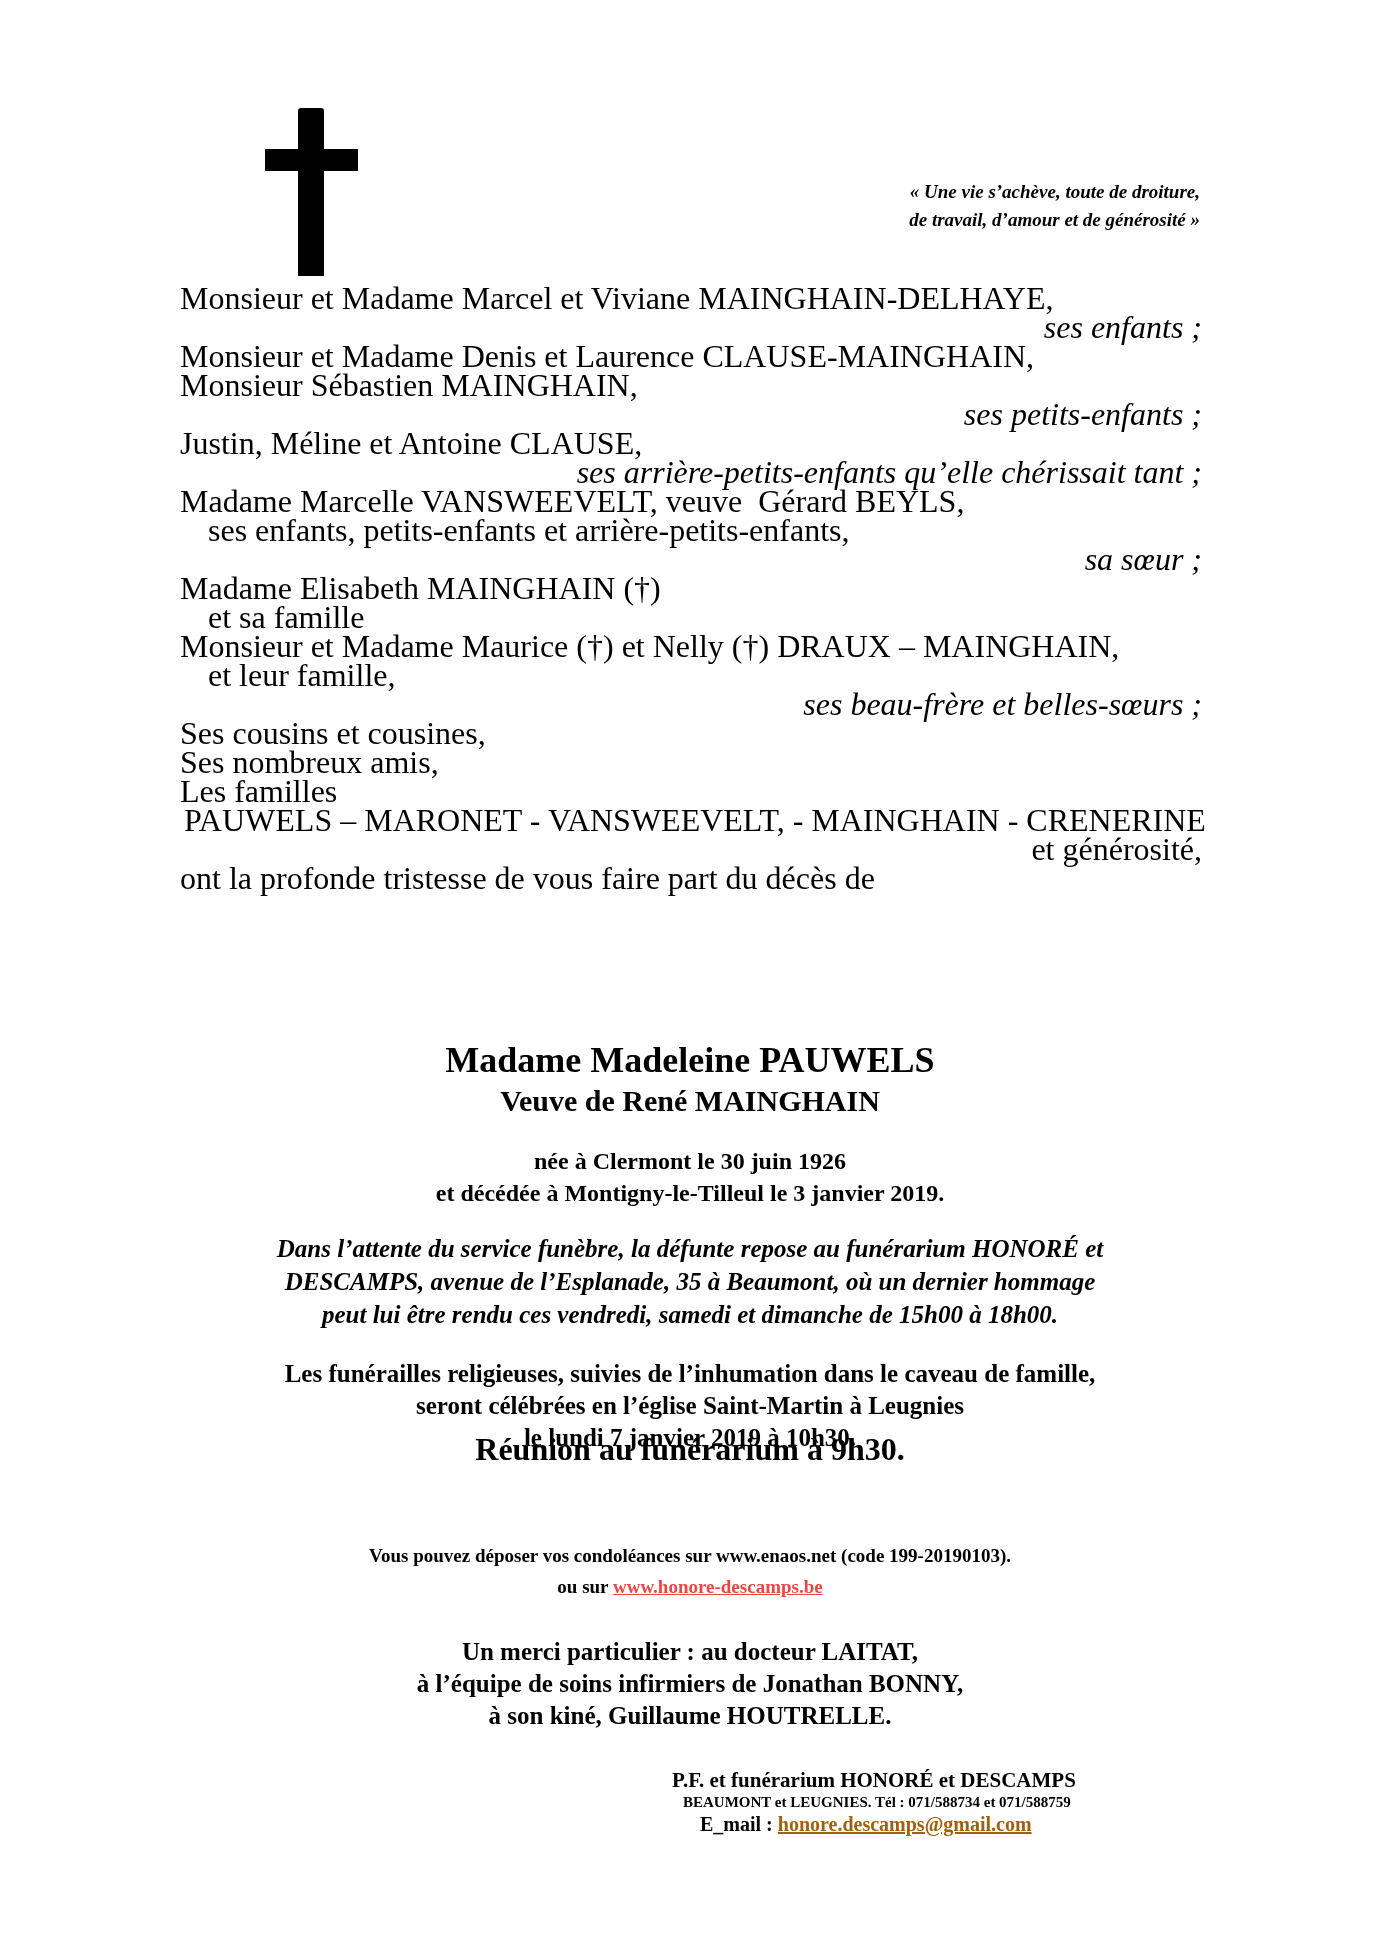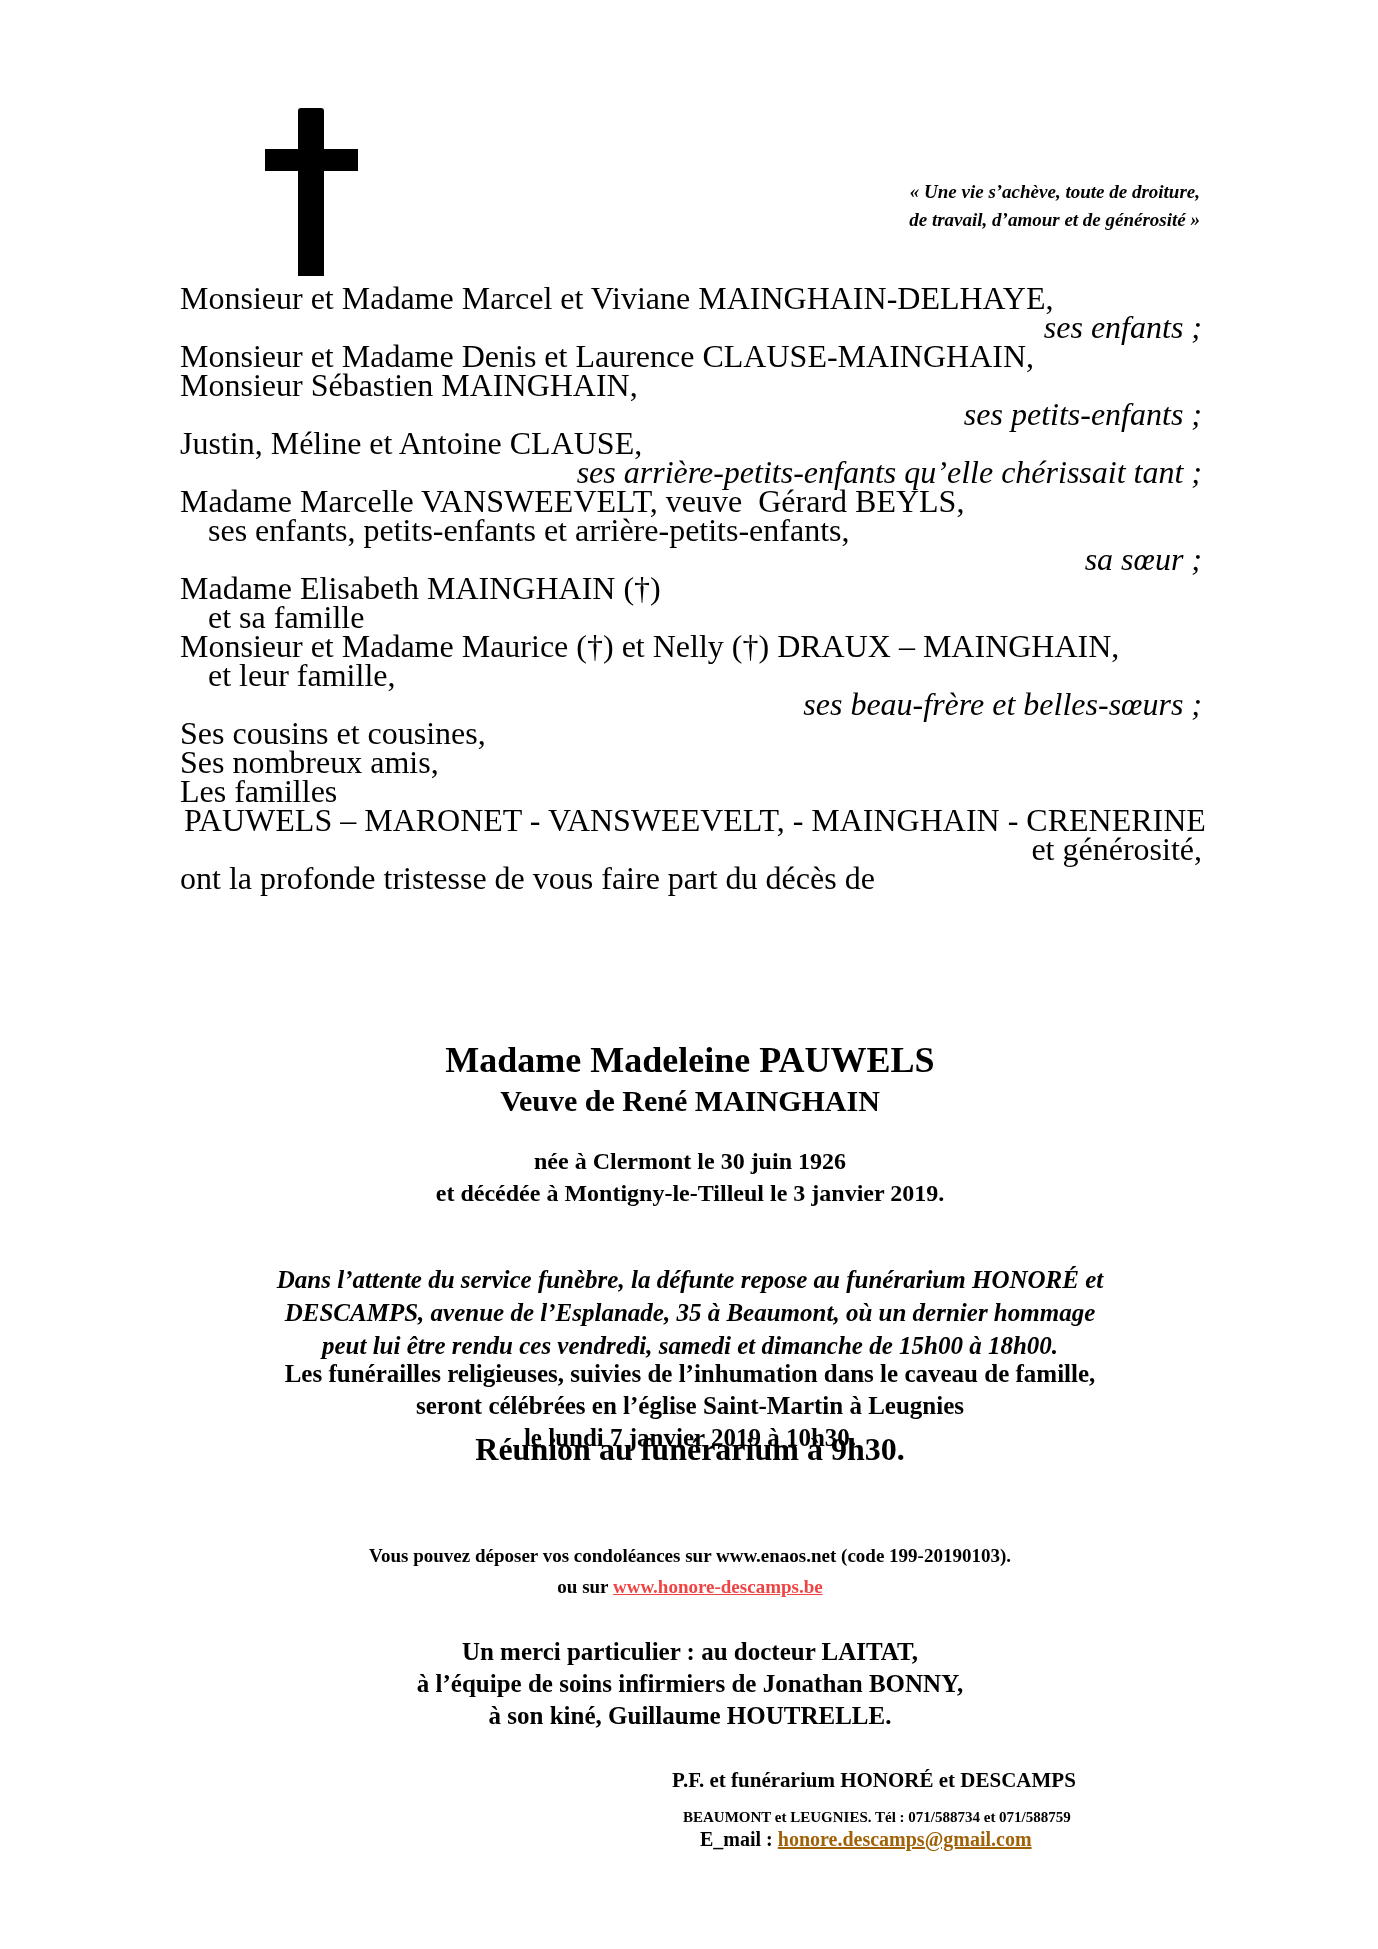--- a/index.html
+++ b/index.html
@@ -23,30 +23,30 @@
   .family .ln { height: 29px; line-height: 29px; white-space: pre; }
   .family .ln.indent { padding-left: 28px; }
   .family .ln.rel { text-align: right; font-style: italic; }
   .family .ln.right { text-align: right; }
   .family .ln.fam-names { padding-left: 4px; }
 
   .center { position: absolute; left: 160px; width: 1060px; text-align: center; font-weight: bold; }
   .deceased-name { top: 1038px; font-size: 36px; line-height: 44px; }
   .deceased-widow { top: 1082px; font-size: 30px; line-height: 38px; }
   .dates { top: 1145px; font-size: 24px; line-height: 32px; }
-  .vigil { top: 1232px; font-size: 25px; line-height: 33px; font-style: italic; margin-top: 31px; }
+  .vigil { top: 1232px; font-size: 25px; line-height: 33px; font-style: italic; }
   .funeral { top: 1358px; font-size: 25px; line-height: 32px; }
   .reunion { top: 1433px; font-size: 32px; line-height: 32px; }
   .condolences { top: 1540px; font-size: 19px; line-height: 31px; }
   .thanks { top: 1636px; font-size: 25px; line-height: 32px; }
   .link1 { color: #0563c1; text-decoration: underline; }
 
   .footer { position: absolute; left: 660px; top: 1768px; width: 540px; font-weight: bold; }
   .footer .f1 { font-size: 21px; line-height: 24px; padding-left: 12px; }
-  .footer .f2 { font-size: 15px; line-height: 20px; padding-left: 23px; margin-top: 15px; }
+  .footer .f2 { font-size: 15px; line-height: 20px; padding-left: 23px; }
   .footer .f3 { font-size: 20px; line-height: 24px; padding-left: 40px; }
   .link2 { color: #0000ff; text-decoration: underline; }
 </style>
 </head>
 <body>
 
 <div class="cross">
   <div class="v"></div>
   <div class="h"></div>
 </div>

